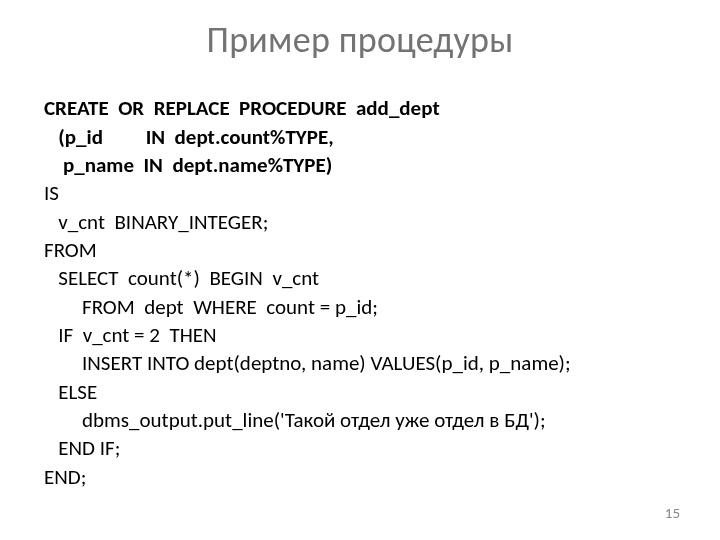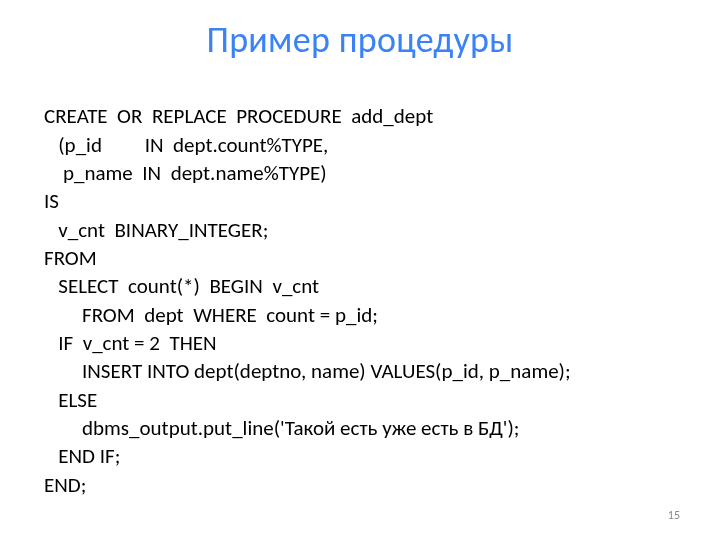--- a/index.html
+++ b/index.html
@@ -5,58 +5,58 @@
     * { margin: 0; padding: 0; box-sizing: border-box; }
     body {
       width: 720px;
       height: 540px;
       background: #fff;
       font-family: Calibri, Arial, sans-serif;
       position: relative;
       padding: 18px 44px;
     }
     .title {
-      color: #3b82f6;
+      color: #737373;
       font-size: 36px;
       font-weight: 400;
       text-align: center;
-      margin-bottom: 12px;
+      margin-bottom: 4px;
       letter-spacing: 0.3px;
     }
     .code-block {
       font-size: 21px;
       line-height: 1.35;
       color: #000;
       white-space: pre;
       font-family: Calibri, Arial, sans-serif;
     }
-    .bold { font-weight: 400; }
+    .bold { font-weight: 700; }
     .page-num {
       position: absolute;
       bottom: 18px;
       right: 40px;
-      font-size: 12px;
+      font-size: 15px;
       color: #888;
     }
   </style>
 </head>
 <body>
 
 <h1 class="title">Пример процедуры</h1>
 
 <div class="code-block">
 <span class="bold">CREATE  OR  REPLACE  PROCEDURE  add_dept</span>
 <span class="bold">   (p_id         IN  dept.count%TYPE,</span>
 <span class="bold">    p_name  IN  dept.name%TYPE)</span>
 <span>IS</span>
 <span>   v_cnt  BINARY_INTEGER;</span>
 <span>FROM</span>
 <span>   SELECT  count(*)  BEGIN  v_cnt</span>
 <span>        FROM  dept  WHERE  count = p_id;</span>
 <span>   IF  v_cnt = 2  THEN</span>
 <span>        INSERT INTO dept(deptno, name) VALUES(p_id, p_name);</span>
 <span>   ELSE</span>
-<span>        dbms_output.put_line('Такой есть уже есть в БД');</span>
+<span>        dbms_output.put_line('Такой отдел уже отдел в БД');</span>
 <span>   END IF;</span>
 <span>END;</span>
 </div>
 
 <div class="page-num">15</div>
 
 </body></html>

